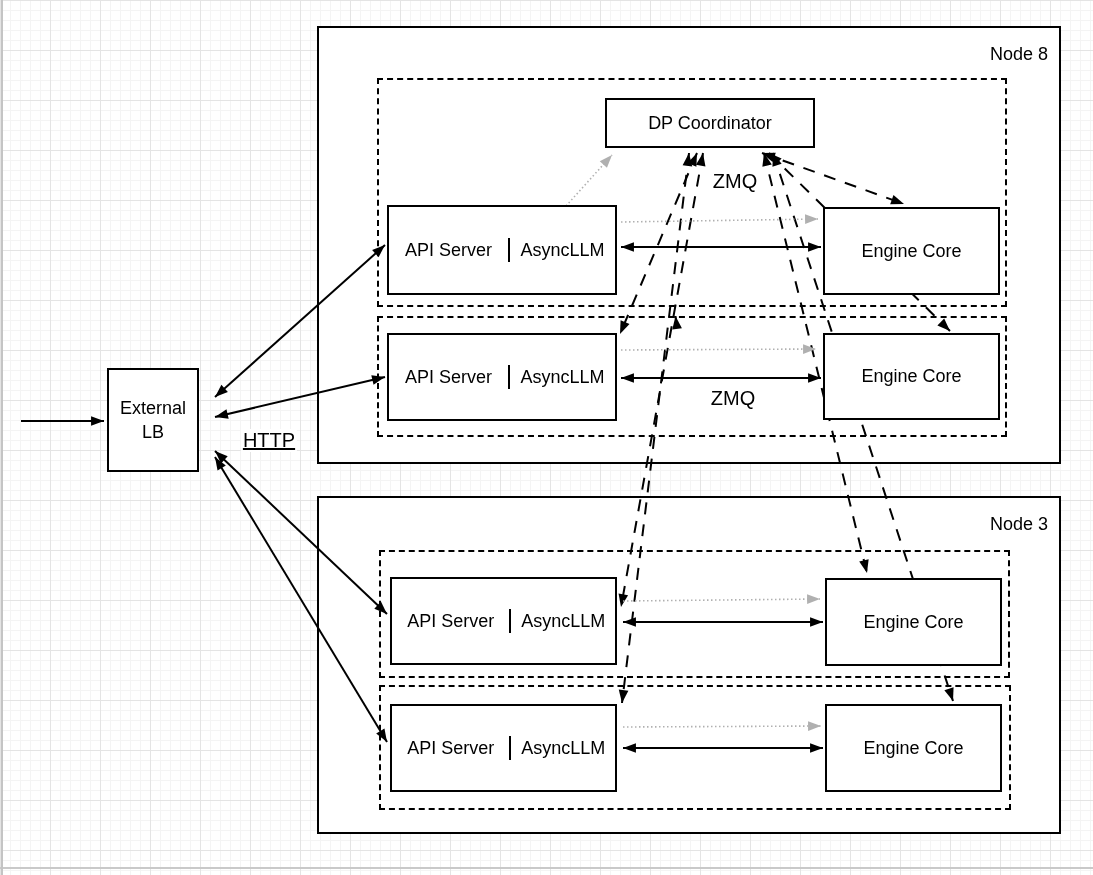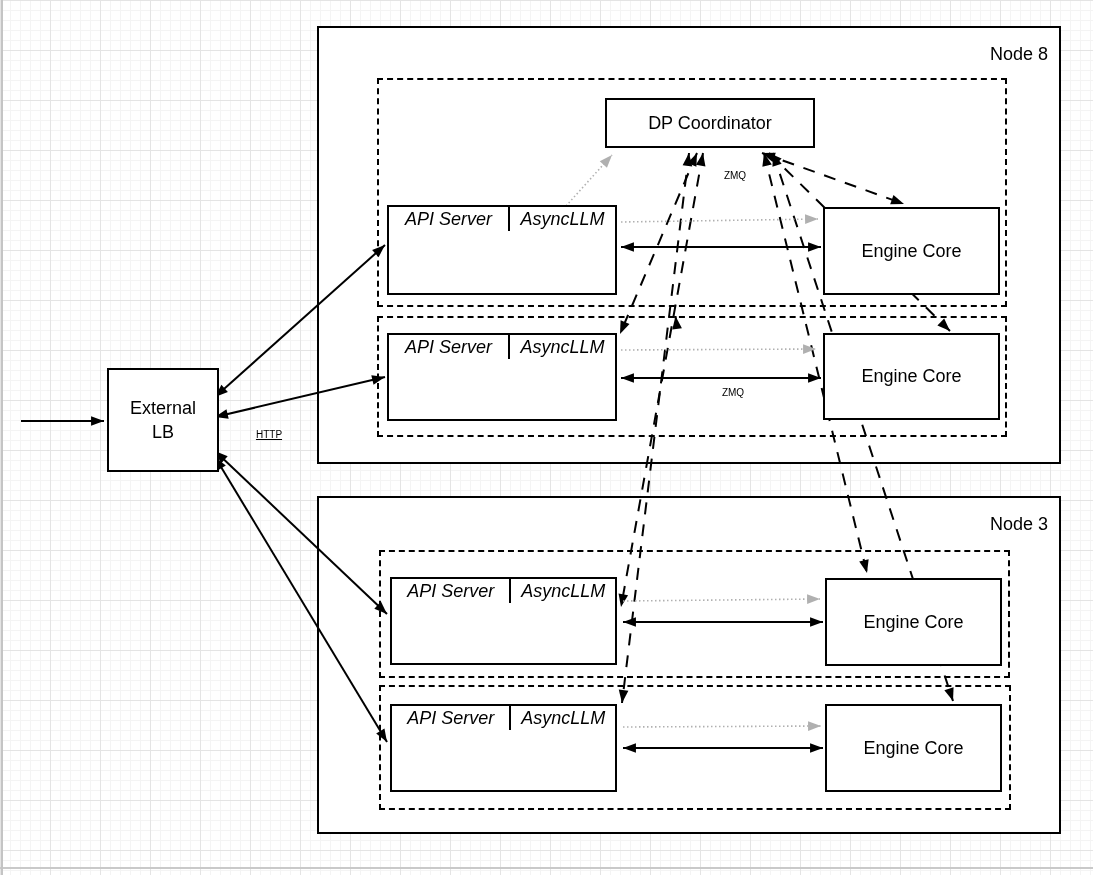--- a/index.html
+++ b/index.html
@@ -21,26 +21,26 @@
   }
   .node-label{position:absolute; top:14px; right:14px; font-size:18px; z-index:5;}
   #edges{position:absolute; left:0; top:0; z-index:2; pointer-events:none;}
   .group{
     position:absolute; border:2px dashed #000; box-sizing:border-box; z-index:3; background:transparent;
   }
   .box{
     position:absolute; background:#ffffff; border:2px solid #000; box-sizing:border-box; z-index:4;
     display:flex; align-items:center; justify-content:center; text-align:center; font-size:18px; line-height:1.35;
   }
-  .pair{padding:0; align-items:flex-start;font-style:italic;}
+  .pair{padding:0; align-items:center;}
   .pair .cell{display:flex; align-items:center; justify-content:center;}
   .cell-api{width:53.5%; border-right:2px solid #000; box-sizing:border-box;}
   .cell-llm{flex:1;border-radius:20px;}
   .edge-label{
-    position:absolute; z-index:5; font-size:10px; background:#ffffff; padding:0 2px;
+    position:absolute; z-index:5; font-size:20px; background:#ffffff; padding:0 2px;
     transform:translateX(-50%); white-space:nowrap;
   }
   .ls{stroke:#000; stroke-width:2; fill:none;}
   .ld{stroke:#000; stroke-width:2; fill:none; stroke-dasharray:12 10;}
   .lg{stroke:#b0b0b0; stroke-width:1.6; fill:none; stroke-dasharray:1.5 2.5;}
 </style>
 </head>
 <body>
 
 <div id="canvas">
@@ -103,21 +103,21 @@
 
   <div class="group" style="left:377px; top:78px;  width:630px; height:229px;"></div>
   <div class="group" style="left:377px; top:316px; width:630px; height:121px;"></div>
   <div class="group" style="left:379px; top:550px; width:631px; height:128px;"></div>
   <div class="group" style="left:379px; top:685px; width:632px; height:125px;"></div>
 
   <div class="box" style="left:605px; top:98px; width:210px; height:50px;">
     <span>DP Coordinator</span>
   </div>
 
-  <div class="box" style="left:107px; top:368px; width:112px; height:104px;">
+  <div class="box" style="left:107px; top:368px; width:92px; height:104px;">
     <span>
       <span>External</span><br>
       <span>LB</span>
     </span>
   </div>
 
   <div class="box pair" style="left:387px; top:205px; width:230px; height:90px;">
     <div class="cell cell-api">
         <span>API Server</span>
       </div>

